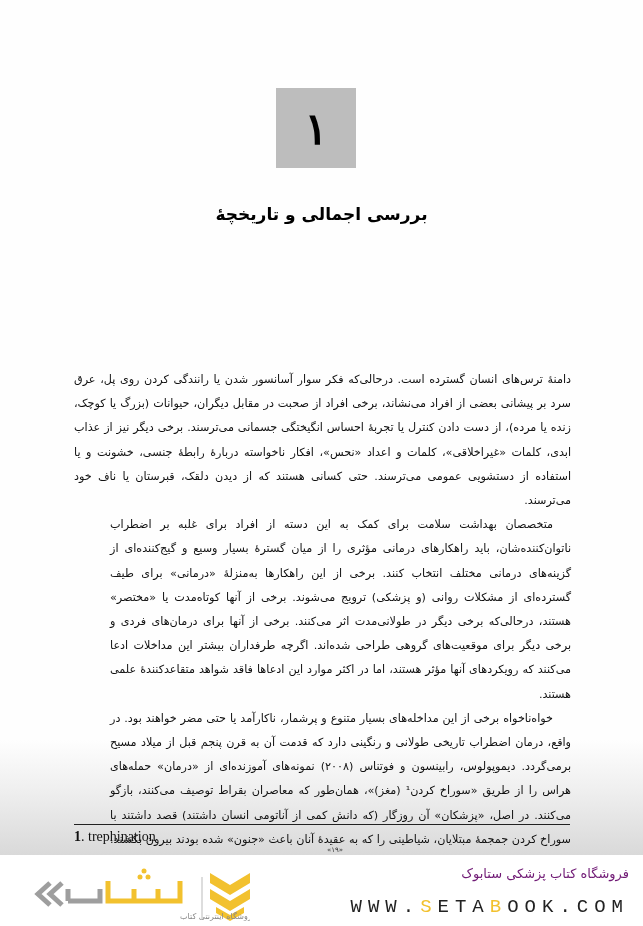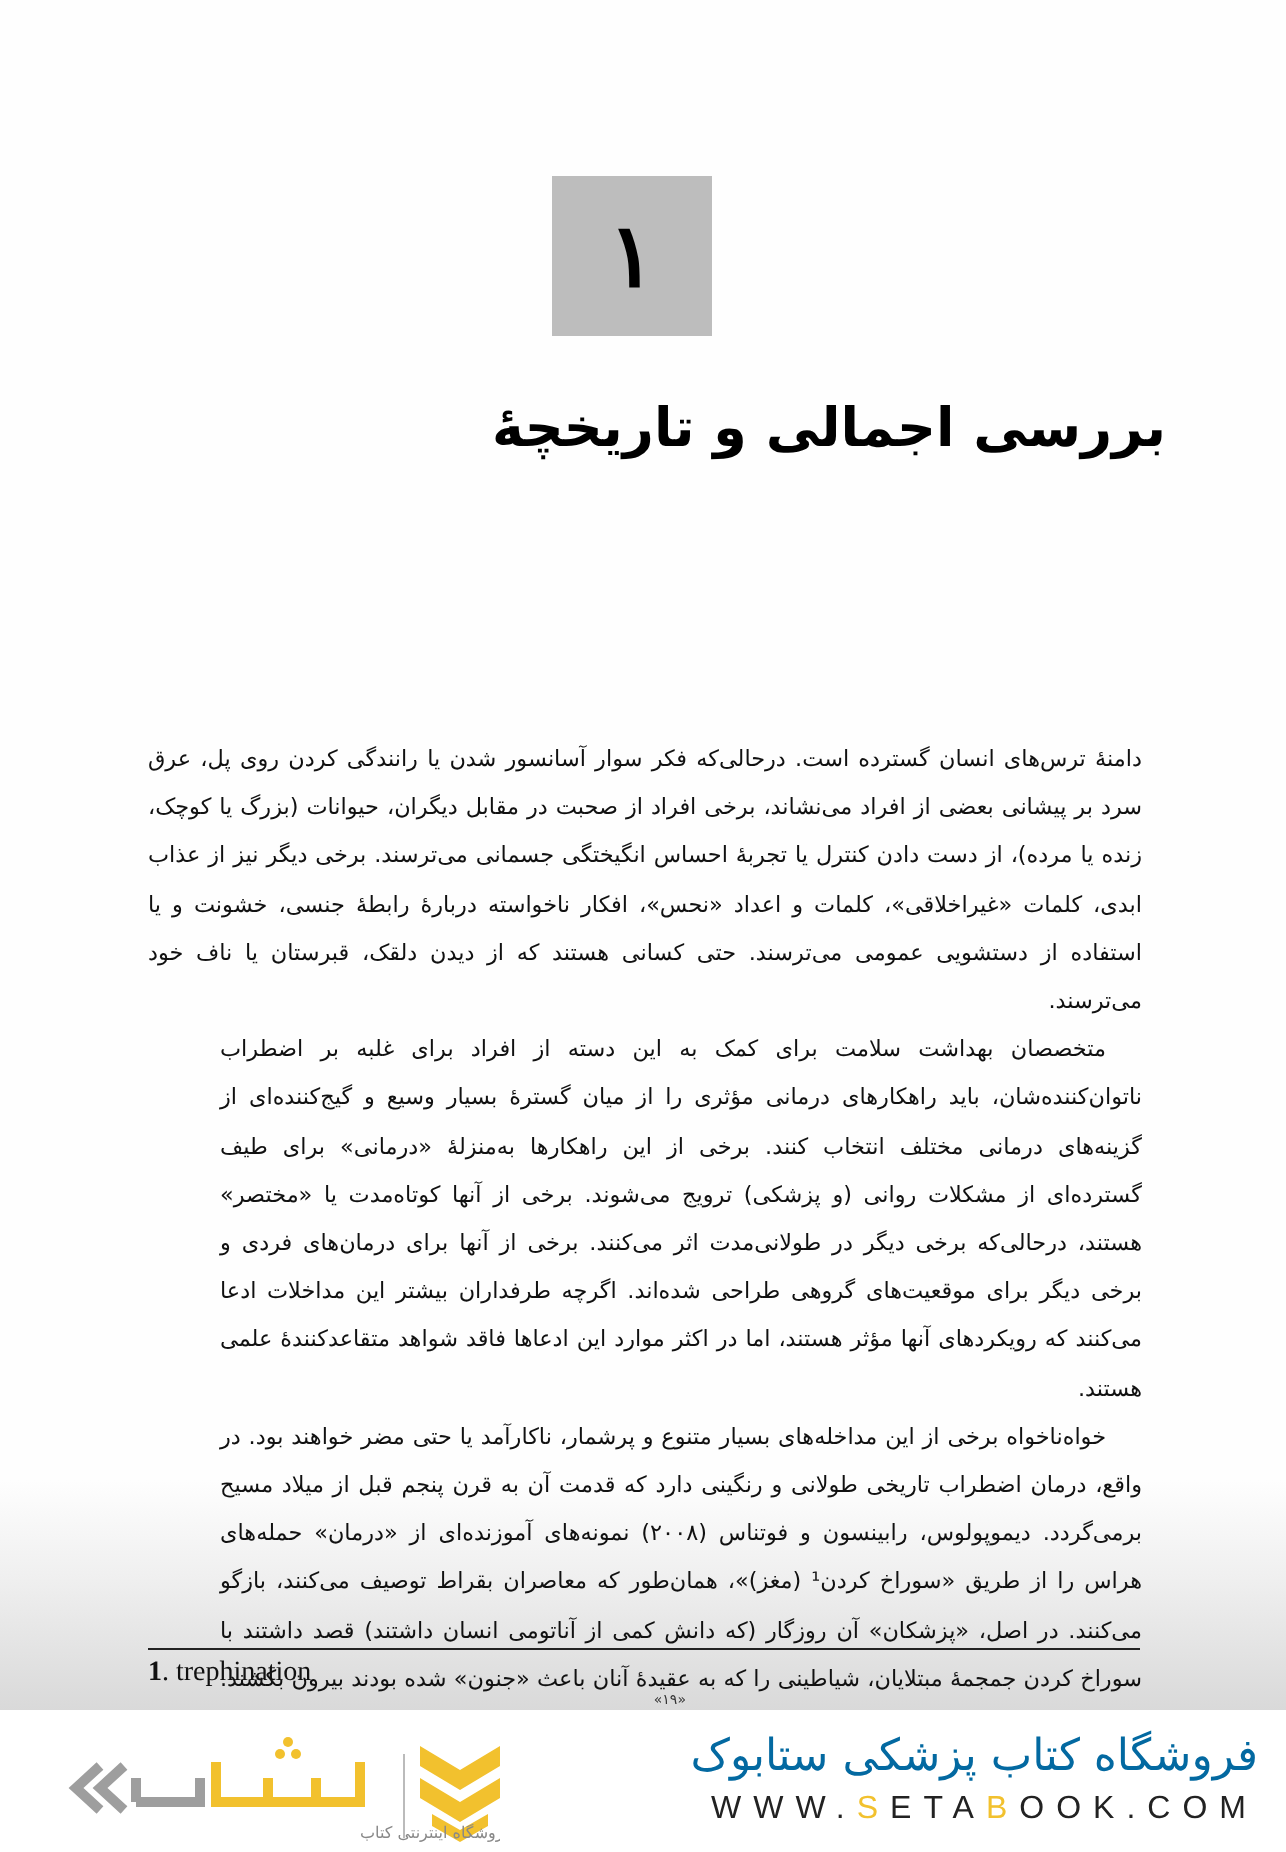--- a/index.html
+++ b/index.html
@@ -12,23 +12,23 @@
     position:absolute; left:0; top:0; width:643px; height:855px;
     background:linear-gradient(to bottom, #fefefe 0px, #fefefe 740px, #efefef 790px, #d9d9d9 855px);
   }
   .chapter-box {
     position:absolute; left:276px; top:88px; width:80px; height:80px;
     background:#bdbdbd; display:flex; align-items:center; justify-content:center;
     font-family:"DejaVu Serif", serif; font-weight:bold; font-size:44px; color:#000;
   }
   .title {
     position:absolute; left:60px; width:523px; top:198px;
-    text-align:right; direction:rtl;
+    text-align:center; direction:rtl;
     font-family:"DejaVu Sans", sans-serif; font-weight:bold;
-    font-size:27px; line-height:33px; color:#000;
+    font-size:17px; line-height:33px; color:#000;
   }
   .body-text {
     position:absolute; left:74px; width:497px; top:368px;
     direction:rtl; text-align:justify;
     font-family:"DejaVu Sans", sans-serif; font-size:11.2px; line-height:24.2px; color:#111;
   }
   .body-text p { margin:0; }
   .body-text p.indent { text-indent:18px;margin-left:36px; }
   .footnote-rule {
     position:absolute; left:74px; top:824px; width:496px; height:0;
@@ -42,25 +42,25 @@
   .page-number {
     position:absolute; left:300px; width:43px; top:846px; text-align:right;
     font-family:"DejaVu Sans", sans-serif; font-size:7px; color:#333; direction:rtl;
   }
   .banner {
     position:absolute; left:0; top:855px; width:643px; height:71px; background:#ffffff;
   }
   .logo { position:absolute; left:30px; top:8px; width:220px; height:60px; }
   .shop-title {
     position:absolute; right:14px; top:866px; direction:rtl;
-    font-family:"DejaVu Sans", sans-serif; font-size:22px; color:#0369a1;
+    font-family:"DejaVu Sans", sans-serif; font-size:13px; color:#701a75;
   }
   .shop-url {
     position:absolute; right:14px; top:896px;
-    font-family:Liberation Sans, sans-serif; font-size:16px; letter-spacing:6px; color:#222;
+    font-family:Liberation Mono, monospace; font-size:19px; letter-spacing:6px; color:#222;
   }
   .shop-url .hl { color:#f2c12e; }
 </style>
 </head>
 <body>
 
 <div class="page">
   <div class="chapter-box">
     <span>۱</span>
   </div>

